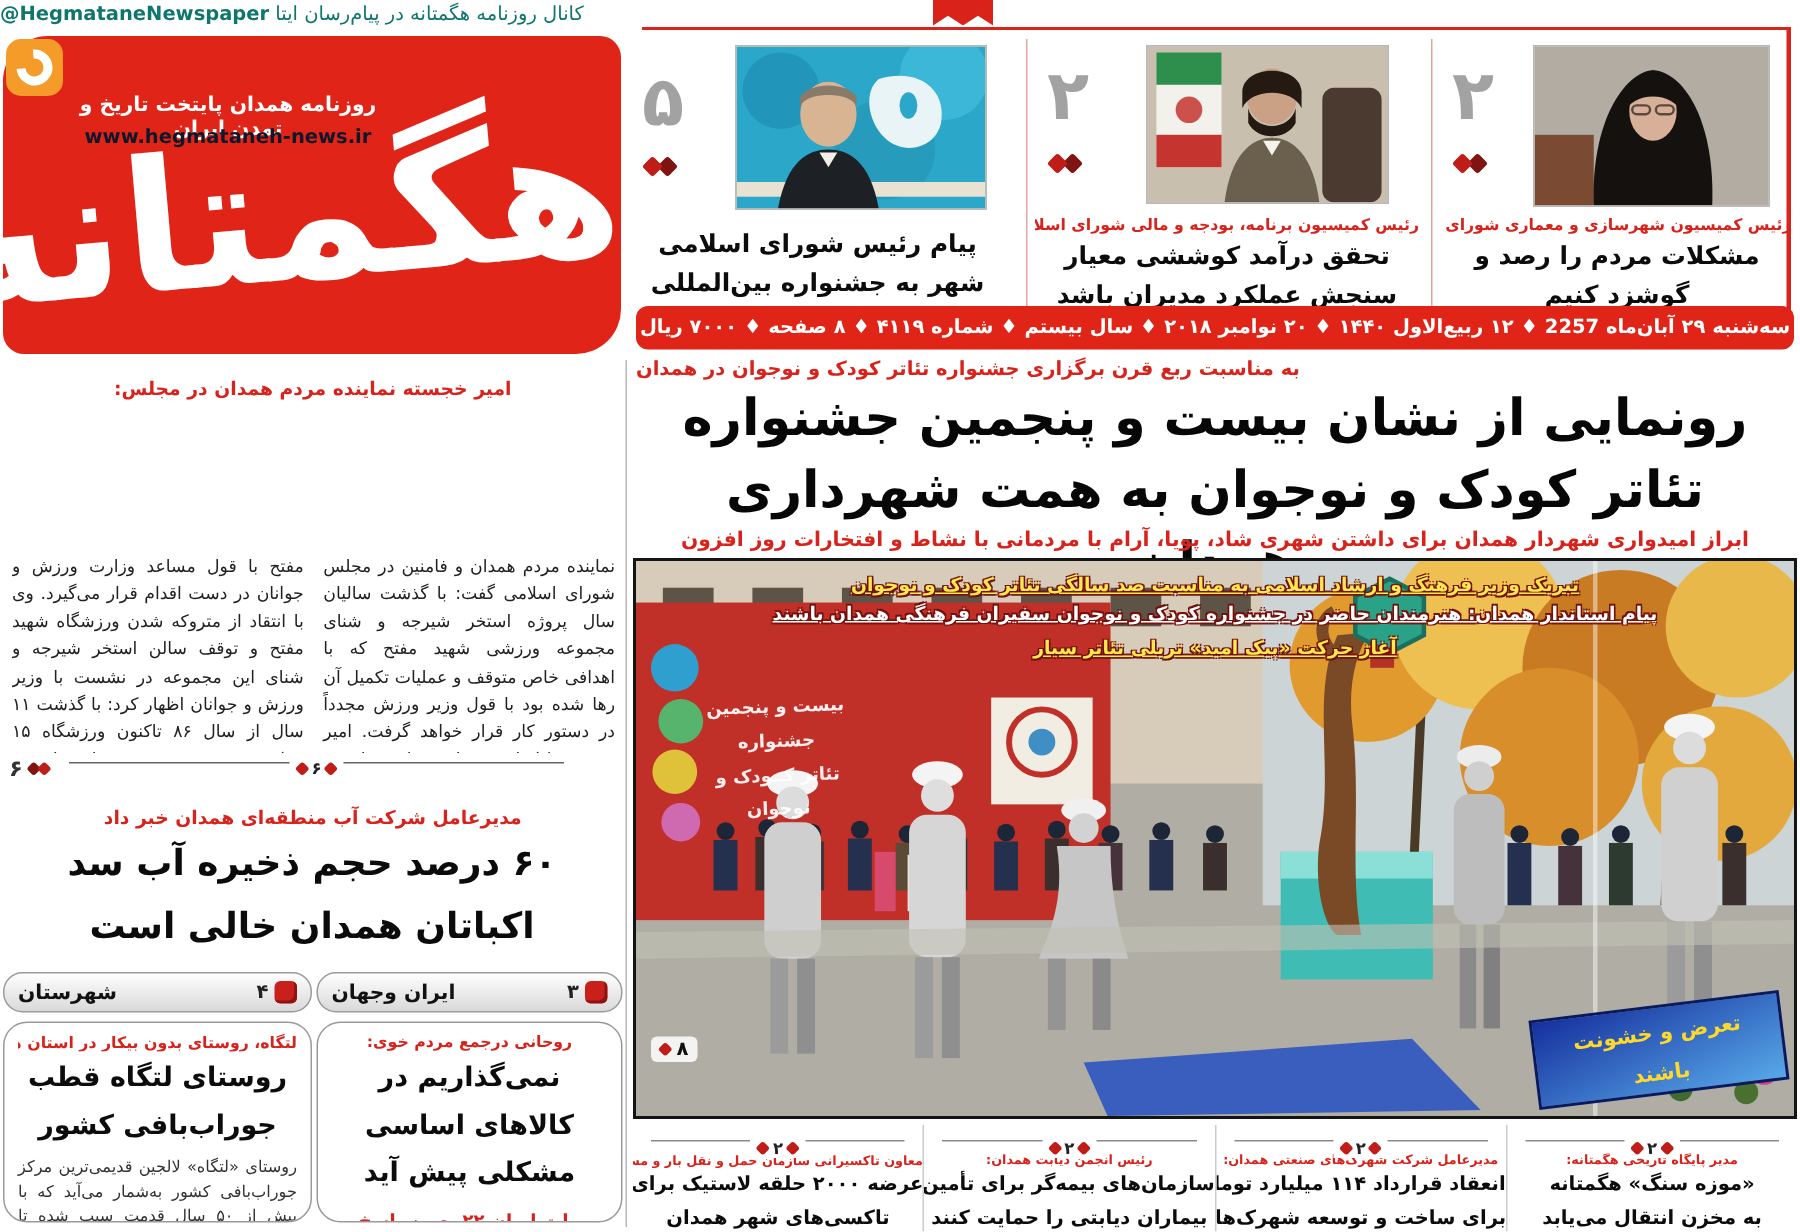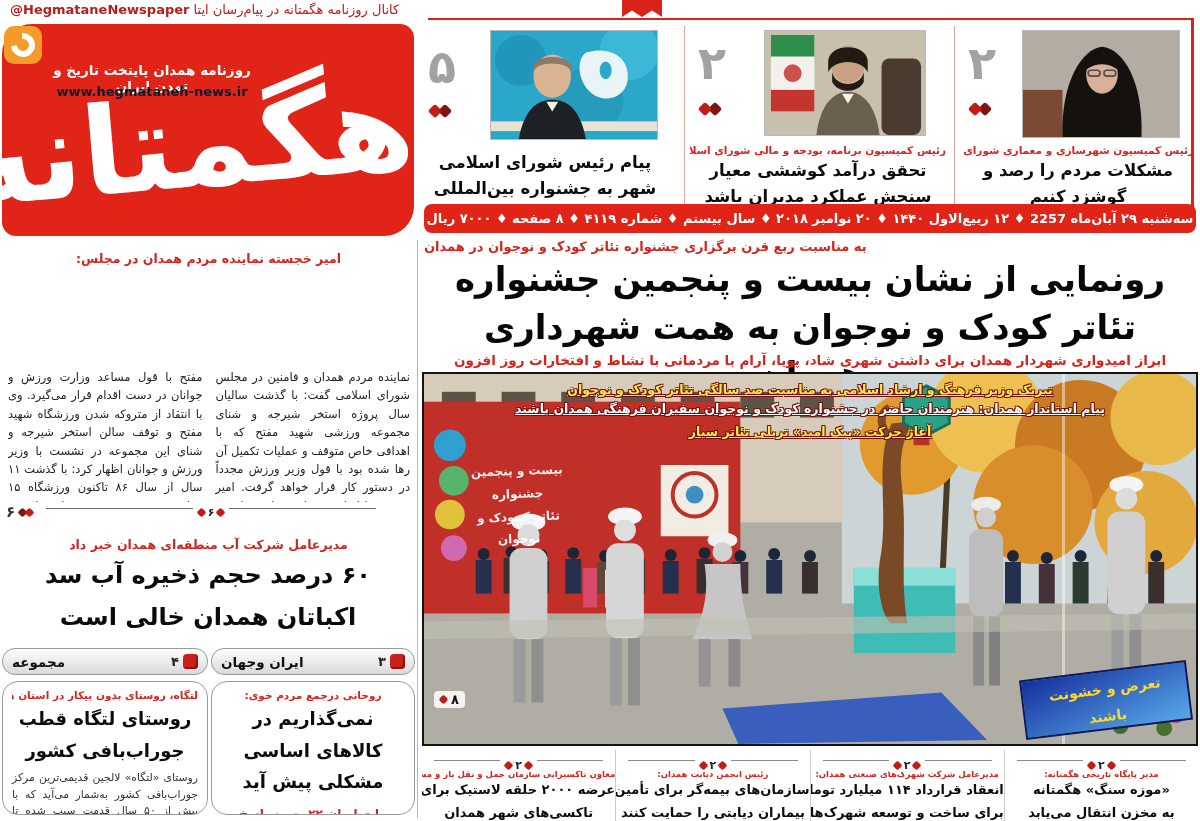--- a/index.html
+++ b/index.html
@@ -1,21 +1,21 @@
 <!DOCTYPE html>
 <html lang="fa"><head>
 <meta charset="utf-8">
 <style>
   * { margin:0; padding:0; box-sizing:border-box; }
   html,body { width:1200px; height:821px; }
   body { font-family:"DejaVu Sans", sans-serif; background:#ffffff; }
   .page { position:relative; width:1200px; height:821px; overflow:hidden; direction:rtl; background:#fff; }
 
   
-  .handle { position:absolute; left:10px; top:2px; direction:ltr; font-size:13px; color:#b91c1c; }
+  .handle { position:absolute; left:0; top:2px; direction:ltr; font-size:13px; color:#0f766e; }
   .handle b { font-weight:bold; }
   .topline { position:absolute; left:428px; top:18px; width:764px; height:2px; background:#da231b; }
   .right-line { position:absolute; left:1191px; top:18px; width:3px; height:190px; background:#da231b; }
   .ribbon { position:absolute; left:622px; top:0; width:40px; height:17px; background:#d8221a;
             clip-path:polygon(0 0,100% 0,100% 100%,75% 62%,50% 100%,25% 62%,0 100%); }
 
   
   .masthead { position:absolute; left:2px; top:24px; width:412px; height:212px; background:#e02418;
               border-radius:30px 14px 30px 14px; overflow:hidden; }
   .tagline { position:absolute; left:40px; top:38px; width:220px; text-align:center; color:#fff;
@@ -254,21 +254,21 @@
       <b>۶</b>
       <span class="dmd sm"></span>
     </span>
   </div>
 
   <div class="s2-kicker">مدیرعامل شرکت آب منطقه‌ای همدان خبر داد</div>
   <div class="s2-title">۶۰ درصد حجم ذخیره آب سد اکباتان همدان خالی است</div>
 
   <div class="secbox" style="left:2px;width:206px">
     <div class="sec-header">
-      <span class="sec-name">مجموعه</span>
+      <span class="sec-name">شهرستان</span>
       <span class="sec-numgrp">
         <span class="sec-num">۴</span>
         <span class="sec-square"></span>
       </span>
     </div>
     <div class="sec-body">
       <div class="sec-kicker">لتگاه، روستای بدون بیکار در استان همدان</div>
       <div class="sec-title">روستای لتگاه قطب جوراب‌بافی کشور</div>
       <div class="sec-text">روستای «لتگاه» لالجین قدیمی‌ترین مرکز جوراب‌بافی کشور به‌شمار می‌آید که با بیش از ۵۰ سال قدمت سبب شده تا بیکاری از چهره خانواده‌های این روستا رخت ببندد و...</div>
     </div>

